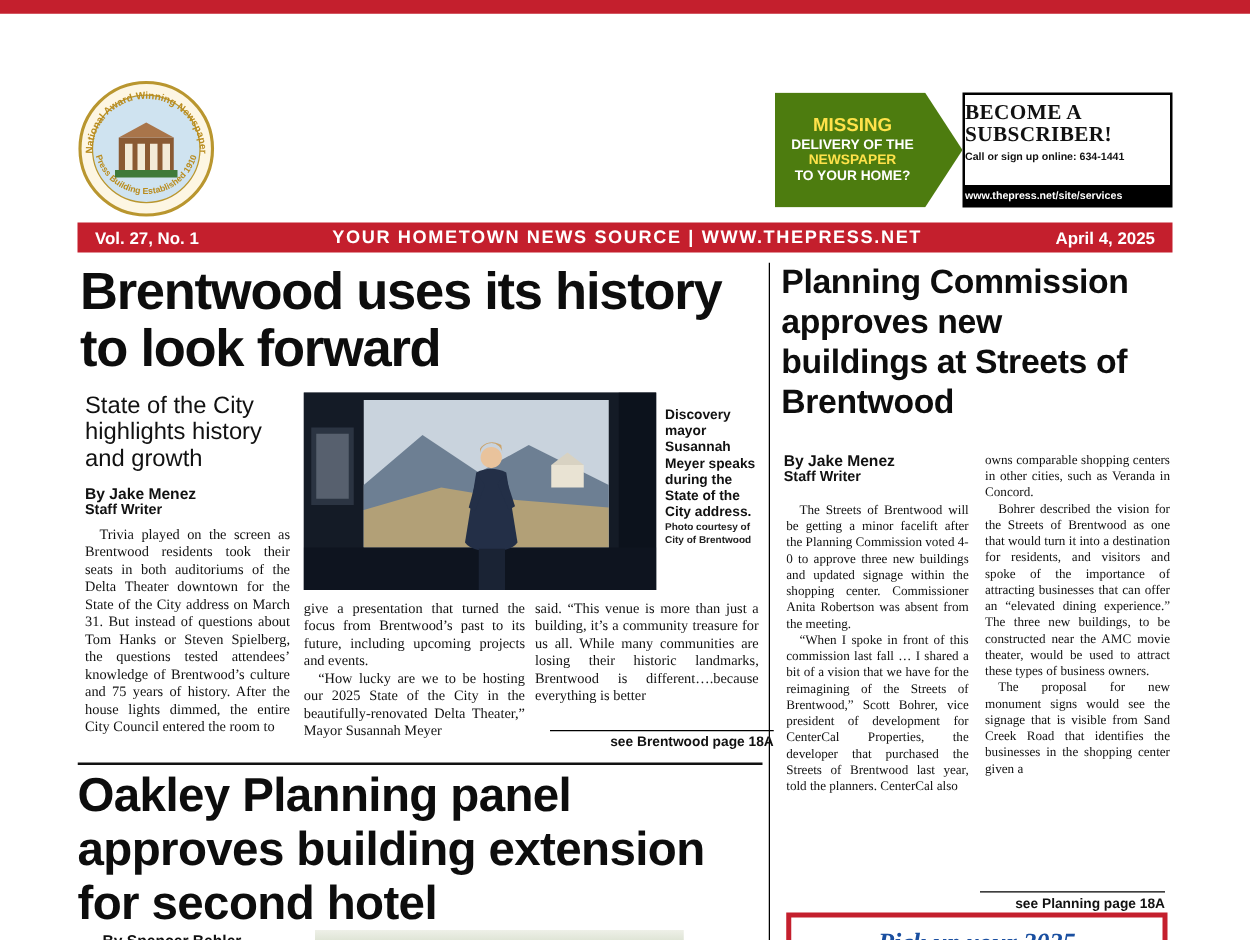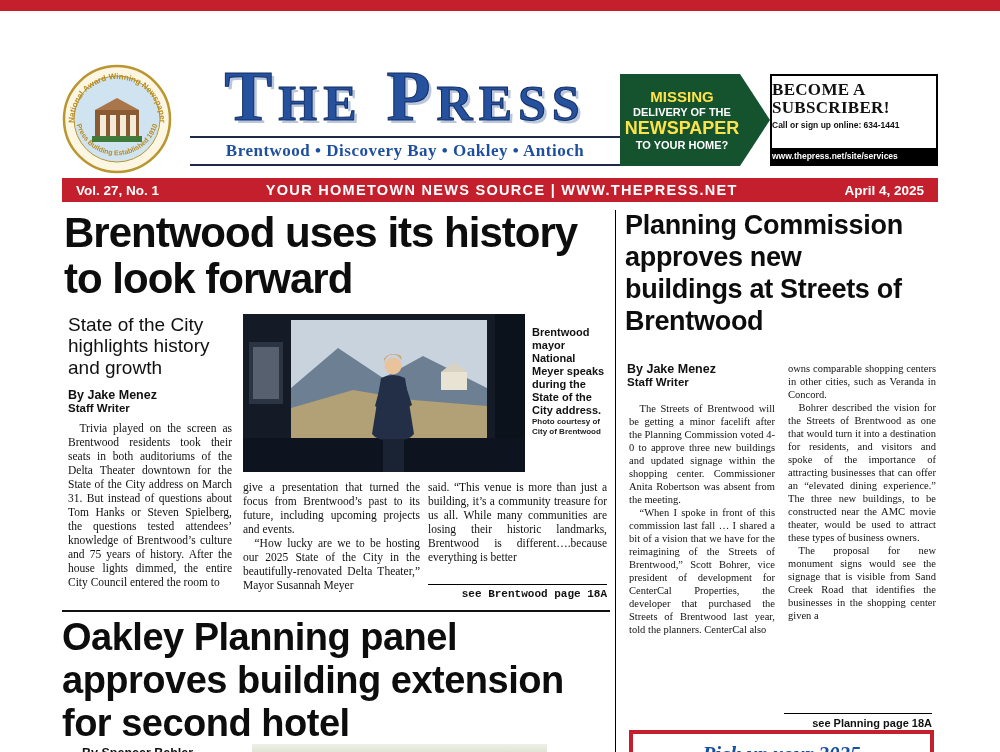--- a/index.html
+++ b/index.html
@@ -11,27 +11,27 @@
   .masthead{position:absolute;left:62px;top:58px;width:876px;height:118px;}
   .logo{position:absolute;left:0;top:6px;width:110px;height:110px;}
   .mast-center{position:absolute;left:128px;top:0;width:430px;text-align:center;}
   .mast-title{font-family:"Liberation Serif",serif;font-weight:700;font-variant:small-caps;
               font-size:72px;line-height:76px;letter-spacing:6px;color:#26519f;
               -webkit-text-stroke:1px #122c5e;text-shadow:3px 3px 0 #b9c6de;}
   .mast-cities{margin-top:2px;border-top:2px solid #1b2a4a;border-bottom:2px solid #1b2a4a;
                padding:3px 0;font-family:"Liberation Serif",serif;font-weight:700;
                font-size:17px;color:#1d4f9e;letter-spacing:.5px;}
   .subscribe{position:absolute;left:558px;top:16px;width:318px;height:92px;display:flex;}
-  .sub-arrow{width:150px;height:92px;background:#14532d;
+  .sub-arrow{width:150px;height:92px;background:#4d7c0f;
              clip-path:polygon(0 0,80% 0,100% 50%,80% 100%,0 100%);
              display:flex;flex-direction:column;justify-content:center;align-items:center;
              padding-right:26px;box-sizing:border-box;text-align:center;line-height:1.15;}
   .sub-arrow .y{color:#ffe24a;font-weight:700;font-size:15px;}
   .sub-arrow .w{color:#ffffff;font-weight:700;font-size:11px;}
-  .sub-arrow .y2{color:#ffe24a;font-weight:700;font-size:18px;}
+  .sub-arrow .y2{color:#ffe24a;font-weight:700;font-size:11px;}
   .sub-box{width:168px;height:92px;border:2px solid #000;box-sizing:border-box;
            display:flex;flex-direction:column;background:#fff;}
   .sub-title{font-family:"Liberation Serif",serif;font-weight:700;font-size:17px;
              line-height:1.05;padding-top:5px;letter-spacing:.3px;}
   .sub-call{font-size:8.5px;font-weight:700;margin-top:3px;}
   .sub-url{margin-top:auto;background:#000;color:#fff;font-size:8.5px;font-weight:700;
            padding:3px 0;}
 
   
   .infobar{position:absolute;left:62px;top:178px;width:876px;height:24px;background:#c41f2d;
@@ -60,21 +60,21 @@
   .col2{position:absolute;left:181px;top:270px;width:177px;height:122px;font-size:11.5px;line-height:14px;}
   .col3{position:absolute;left:366px;top:270px;width:179px;height:100px;font-size:11.5px;line-height:14px;}
 
   .photo{position:absolute;left:181px;top:104px;width:282px;height:158px;background:#141b26;}
   .photo svg{display:block;width:100%;height:100%;}
   .capblock{position:absolute;left:470px;top:116px;width:78px;}
   .caption{font-size:11px;line-height:13px;font-weight:700;}
   .credit{font-size:8px;line-height:9.5px;font-weight:700;color:#222;}
 
   .jump{font-size:11px;font-weight:700;text-align:right;border-top:1px solid #000;padding-top:3px;}
-  .jump1{position:absolute;left:366px;top:374px;width:179px;font-family:Liberation Mono, monospace;}
+  .jump1{position:absolute;left:378px;top:374px;width:179px;}
   .jump2{position:absolute;left:722px;top:503px;width:148px;}
 
   .hrule{position:absolute;left:0;top:400px;width:548px;height:2px;background:#111;}
   .hl2{position:absolute;left:0;top:406px;width:530px;font-size:38px;line-height:1.13;
        letter-spacing:-.5px;margin:0;}
   .byline2{position:absolute;left:20px;top:536px;width:200px;font-size:12.5px;}
   .oakphoto{position:absolute;left:190px;top:534px;width:295px;height:30px;
             background:linear-gradient(#eef0e8,#b8c7a6);}
 
   .hl3{position:absolute;left:563px;top:0;width:290px;font-size:27px;line-height:1.18;
@@ -118,24 +118,20 @@
           <polygon points="33,46 55,34 77,46" fill="#a9754a"></polygon>
           <rect x="38" y="51" width="6" height="21" fill="#f3ead7"></rect>
           <rect x="48" y="51" width="6" height="21" fill="#f3ead7"></rect>
           <rect x="58" y="51" width="6" height="21" fill="#f3ead7"></rect>
           <rect x="68" y="51" width="6" height="21" fill="#f3ead7"></rect>
           <rect x="30" y="72" width="50" height="6" fill="#3f7a3a"></rect>
         </g>
       </svg>
     </div>
 
-    <div class="mast-center">
-      <div class="mast-title">The Press</div>
-      <div class="mast-cities">Brentwood • Discovery Bay • Oakley • Antioch</div>
-    </div>
 
     <div class="subscribe">
       <div class="sub-arrow">
         <div class="y">MISSING</div>
         <div class="w">DELIVERY OF THE</div>
         <div class="y2">NEWSPAPER</div>
         <div class="w">TO YOUR HOME?</div>
       </div>
       <div class="sub-box">
         <div class="sub-title">BECOME A SUBSCRIBER!</div>
@@ -179,21 +175,21 @@
           <circle cx="150" cy="52" r="8.5" fill="#e9c39c"></circle>
           <path d="M138,64 q12,-6 24,0 l9,56 q-5,7 -21,7 q-16,0 -21,-7 z" fill="#232f47"></path>
           <path d="M139,66 l-7,26 l5,3 l8,-21 z" fill="#232f47"></path>
           <path d="M161,66 l8,25 l-5,3 l-9,-21 z" fill="#232f47"></path>
           <rect x="140" y="125" width="21" height="33" fill="#1a2334"></rect>
         </g>
       </svg>
     </div>
 
     <div class="capblock">
-      <div class="caption">Brentwood mayor National Meyer speaks during the State of the City address.</div>
+      <div class="caption">Discovery mayor Susannah Meyer speaks during the State of the City address.</div>
       <div class="credit">Photo courtesy of City of Brentwood</div>
     </div>
 
     <div class="bodycol col2">give a presentation that turned the focus from Brentwood’s past to its future, including upcoming projects and events.
  “How lucky are we to be hosting our 2025 State of the City in the beautifully-renovated Delta Theater,” Mayor Susannah Meyer</div>
     <div class="bodycol col3">said. “This venue is more than just a building, it’s a community treasure for us all. While many communities are losing their historic landmarks, Brentwood is different….because everything is better</div>
     <div class="jump jump1">see Brentwood page 18A</div>
 
     <div class="hrule"></div>
 

